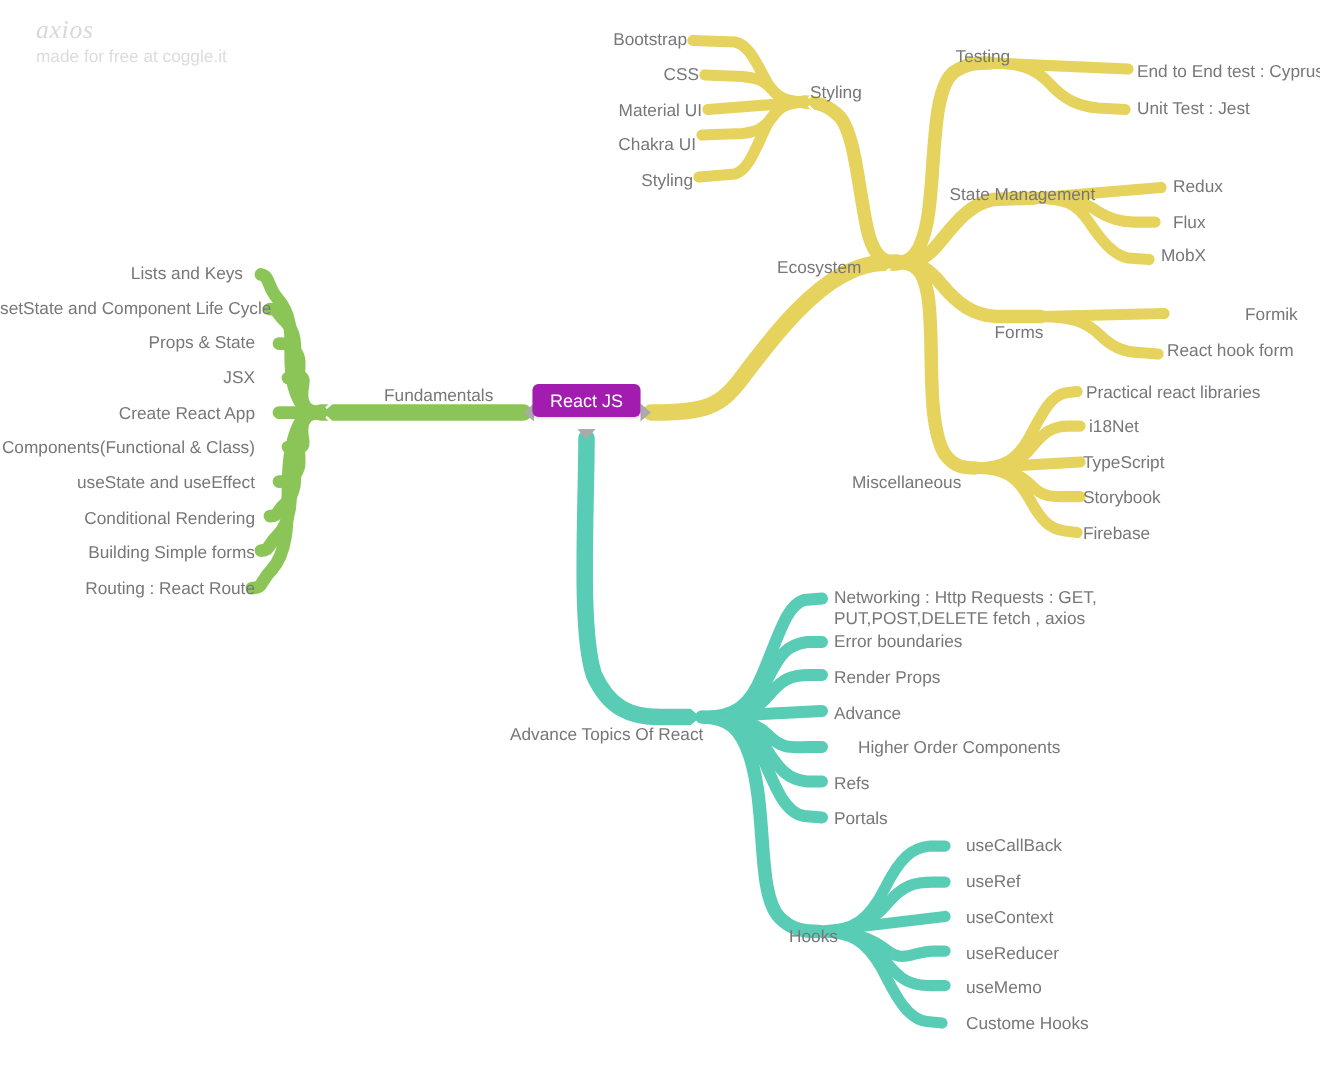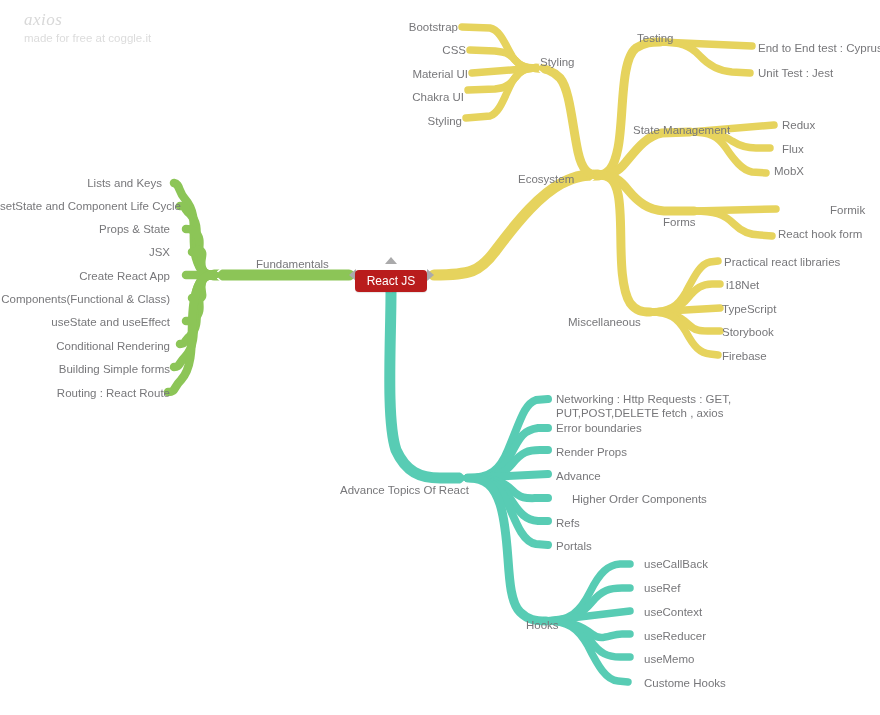--- a/index.html
+++ b/index.html
@@ -51,24 +51,24 @@
   .node-label.wrap {
     white-space: normal;
     width: 262px;
   }
   .node-label.right-align {
     text-align: right;
   }
   .central-node {
     position: absolute;
     left: 355px;
-    top: 270px;
+    top: 256px;
     width: 72px;
     height: 22px;
-    background: #b91c1c;
+    background: #a21caf;
     border-radius: 4px;
     color: #ffffff;
     font-size: 12px;
     display: flex;
     align-items: center;
     justify-content: center;
     box-shadow: 0 1px 1px rgba(0,0,0,0.10);
     user-select: none;
   }
   .nub {

